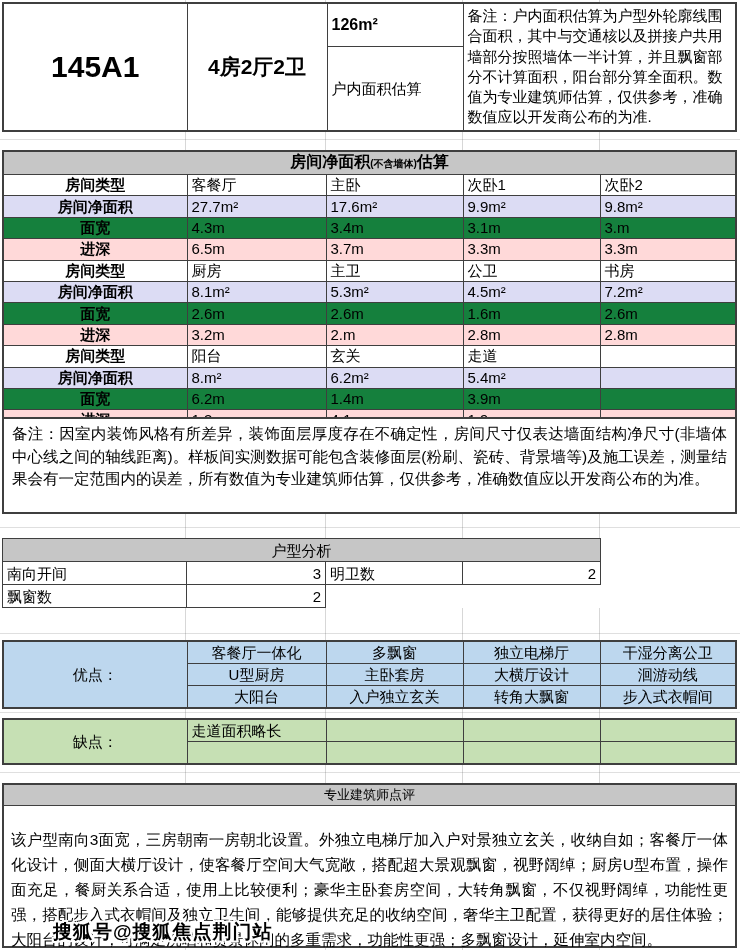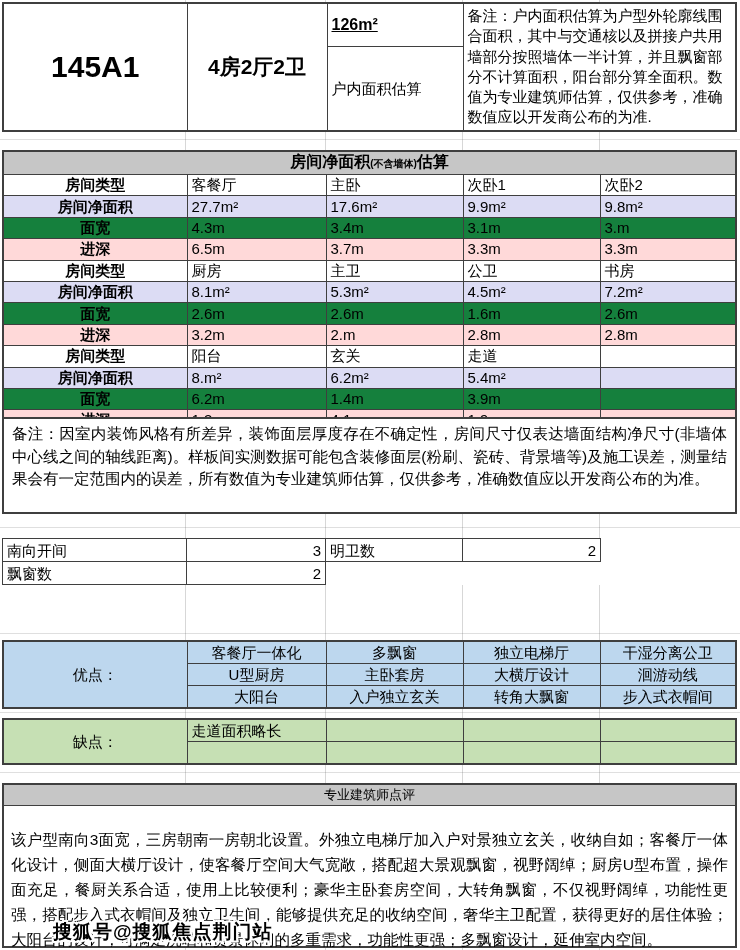--- a/index.html
+++ b/index.html
@@ -20,21 +20,21 @@
      overflow:hidden;white-space:nowrap;vertical-align:middle;}
   td.wrap{white-space:normal;}
   td.lab{font-weight:bold;text-align:center;}
   td.ghost{border:none;background:transparent;}
 
   
   #top-table{top:2px;}
   #top-table td{vertical-align:middle;}
   .unit-code{font-size:30px;font-weight:bold;text-align:center;}
   .layout-cell{font-size:21px;font-weight:bold;text-align:center;}
-  .area-cell{font-size:16px;font-weight:bold;text-decoration:underline;}
+  .area-cell{font-size:16px;font-weight:bold;}
   .area-label-cell{font-size:15px;font-weight:normal;}
   .top-note{font-size:15px;line-height:20.3px;vertical-align:top;padding:2px 4px;}
 
   
   #room-table{top:150px;}
   #room-table td{height:20.4px;line-height:18px;}
   #room-table tr.title td{height:22px;background:#c6c6c6;text-align:center;font-weight:bold;}
   .t-big{font-size:16px;}
   .t-small{font-size:10px;}
   tr.r-type td{background:#ffffff;}
@@ -216,20 +216,23 @@
 
 <section id="analysis">
   <table style="width:599px;">
     <colgroup>
         <col style="width:184px">
         <col style="width:139px">
         <col style="width:137px">
         <col>
       </colgroup>
     <tbody>
+        <tr>
+          <td class="hdr" colspan="4">户型分析</td>
+        </tr>
     <tr>
       <td>南向开间</td>
       <td class="num">3</td>
       <td>明卫数</td>
       <td class="num">2</td>
     </tr>
     <tr>
       <td>飘窗数</td>
       <td class="num">2</td>
       <td class="ghost"></td>

